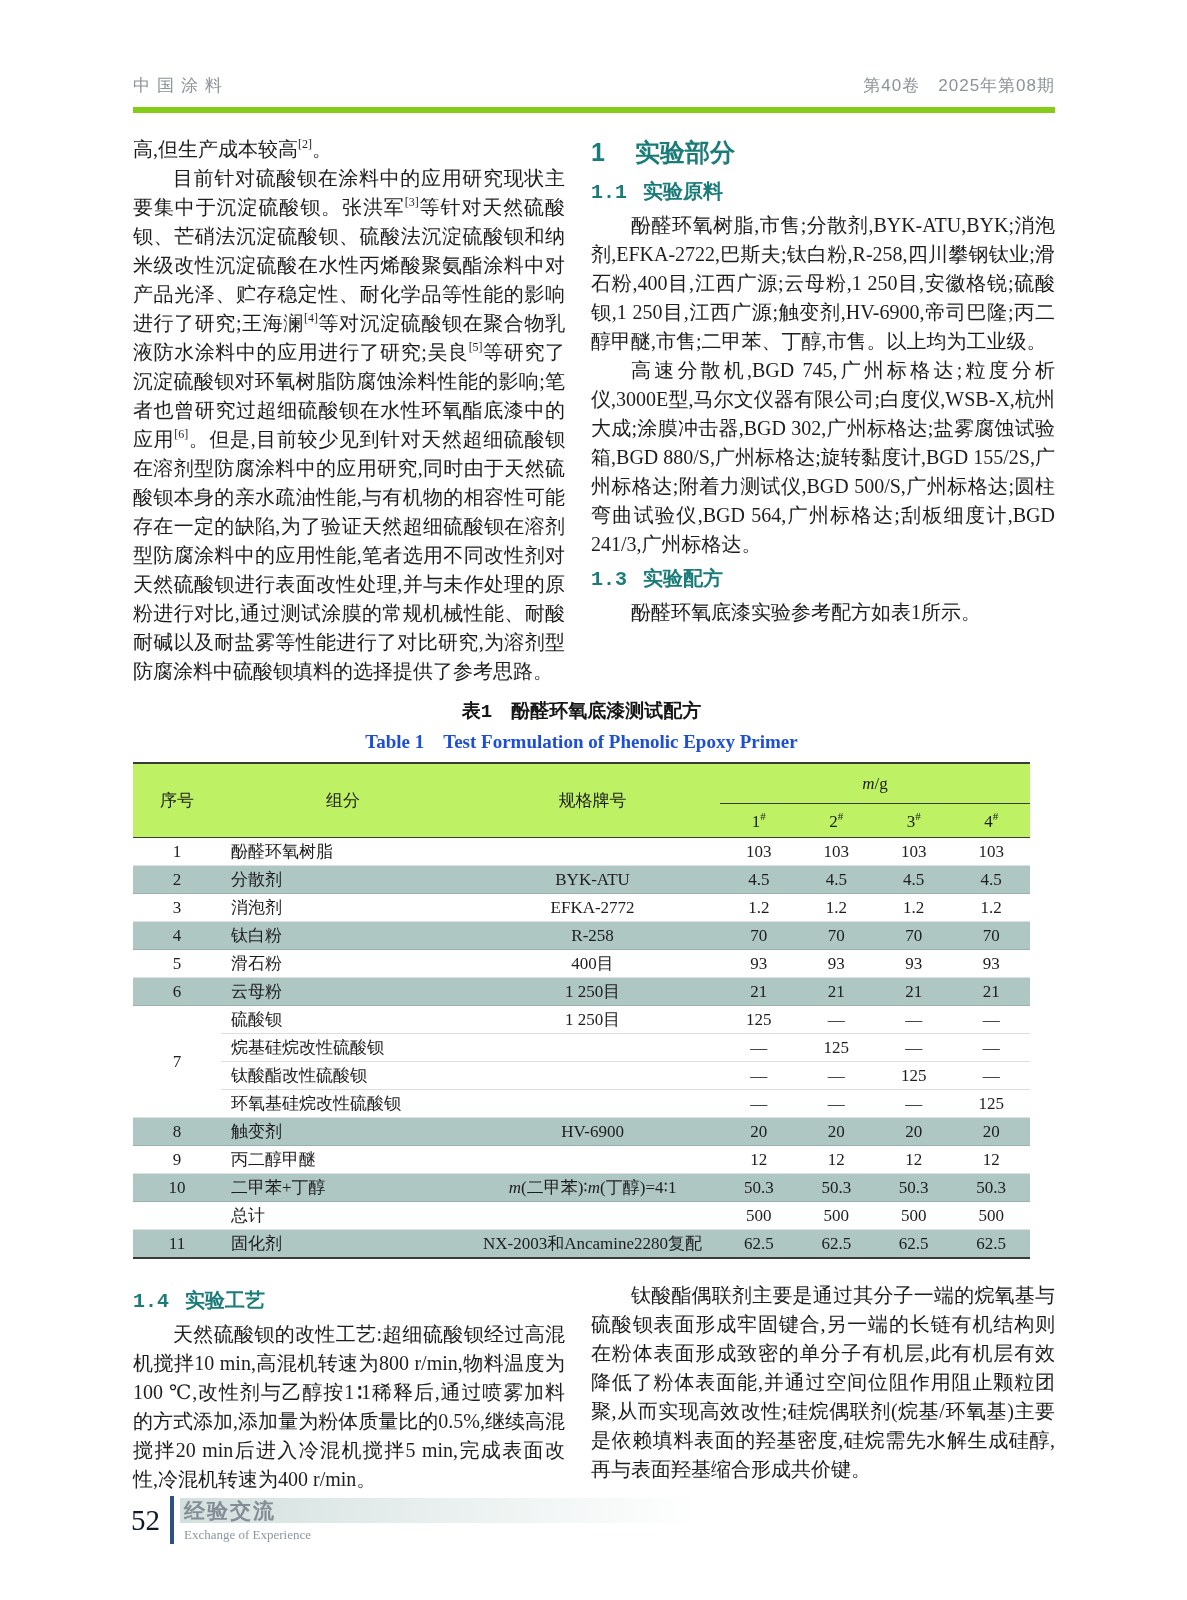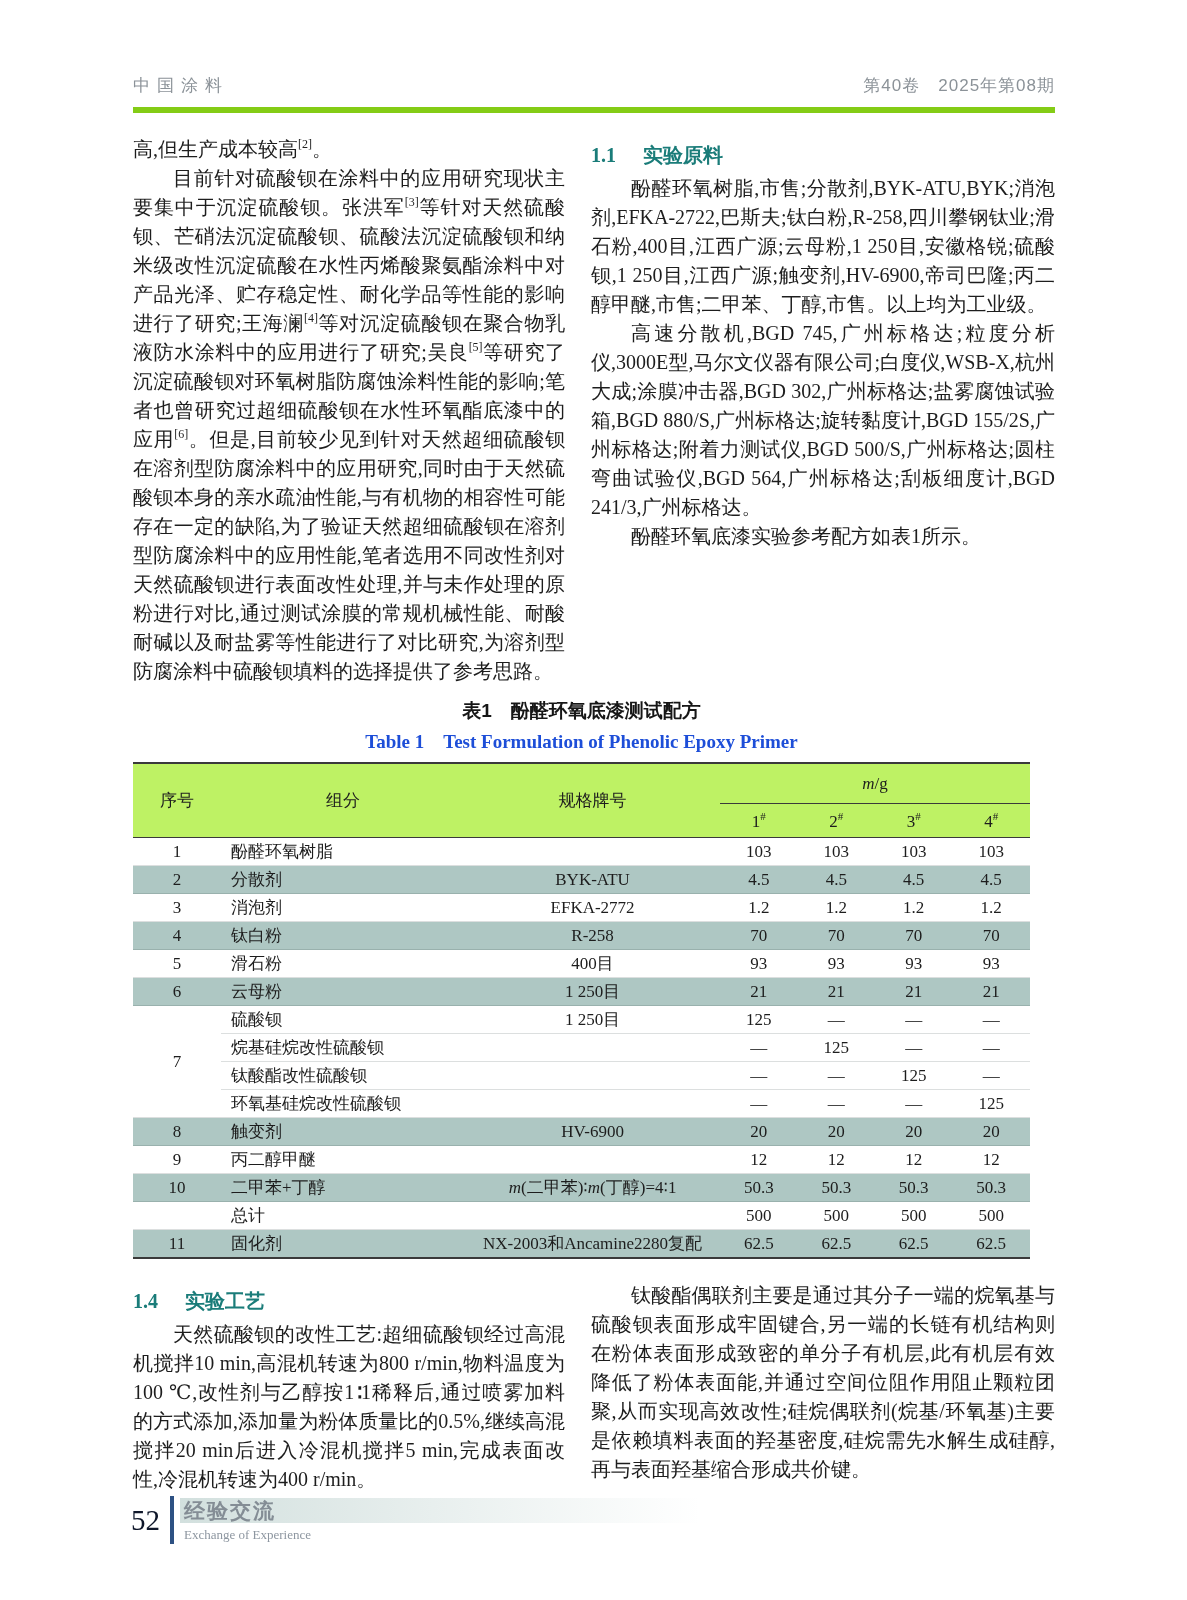--- a/index.html
+++ b/index.html
@@ -17,27 +17,27 @@
   .cols{display:flex;margin:22px 132px 0 133px;}
   .col-left{width:432px;margin-right:26px;}
   .col-right{width:464px;}
   p.body{margin:0;font-size:20px;line-height:29px;text-align:justify;text-indent:2em;}
   p.noindent{text-indent:0;}
   sup.ref{font-size:12px;line-height:0;}
 
   .h-sec1{margin:0 0 10px;font-family:"Liberation Sans","DejaVu Sans",sans-serif;
           font-size:25px;font-weight:bold;color:#1a7c79;line-height:34px;}
   .h-sec1 .num{display:inline-block;min-width:44px;}
-  .h-sec2{margin:7px 0 5px;font-family:Liberation Serif, serif;
+  .h-sec2{margin:7px 0 5px;font-family:Liberation Mono, monospace;
           font-size:20px;font-weight:bold;color:#1a7c79;line-height:27px;}
   .h-sec2 .num{display:inline-block;min-width:52px;}
 
   
   .table-block{margin:12px 132px 0 133px;}
-  .cap-zh{text-align:center;font-family:Liberation Sans, sans-serif;
+  .cap-zh{text-align:center;font-family:Liberation Mono, monospace;
           font-weight:bold;font-size:19px;color:#161616;margin:12px 0 5px;width:897px;}
   .cap-en{text-align:center;font-family:"Liberation Serif","DejaVu Serif",serif;
           font-weight:bold;font-size:19px;color:#1d4ed8;margin:0 0 7px;width:897px;}
   table.paper-table{width:897px;border-collapse:collapse;font-size:17px;
           border-top:2px solid #3a3a3a;border-bottom:2px solid #3a3a3a;}
   table.paper-table th{background:#bef264;font-weight:normal;font-size:17px;}
   th.c-no{width:90px;}  th.c-comp{width:255px;}  th.c-spec{width:262px;}
   th.c-val,td.c-val{width:72px;}
   .unit-cell{border-bottom:1px solid #3a3a3a;height:37px;font-size:18px;}
   .sample-cell{height:31px;}
@@ -70,26 +70,28 @@
     <span class="journal">中国涂料</span>
     <span class="issue">第40卷　2025年第08期</span>
   </header>
 
   <div class="cols">
     <div class="col-left">
       <p class="body noindent">高,但生产成本较高<sup class="ref">[2]</sup>。</p>
       <p class="body">目前针对硫酸钡在涂料中的应用研究现状主要集中于沉淀硫酸钡。张洪军<sup class="ref">[3]</sup>等针对天然硫酸钡、芒硝法沉淀硫酸钡、硫酸法沉淀硫酸钡和纳米级改性沉淀硫酸在水性丙烯酸聚氨酯涂料中对产品光泽、贮存稳定性、耐化学品等性能的影响进行了研究;王海澜<sup class="ref">[4]</sup>等对沉淀硫酸钡在聚合物乳液防水涂料中的应用进行了研究;吴良<sup class="ref">[5]</sup>等研究了沉淀硫酸钡对环氧树脂防腐蚀涂料性能的影响;笔者也曾研究过超细硫酸钡在水性环氧酯底漆中的应用<sup class="ref">[6]</sup>。但是,目前较少见到针对天然超细硫酸钡在溶剂型防腐涂料中的应用研究,同时由于天然硫酸钡本身的亲水疏油性能,与有机物的相容性可能存在一定的缺陷,为了验证天然超细硫酸钡在溶剂型防腐涂料中的应用性能,笔者选用不同改性剂对天然硫酸钡进行表面改性处理,并与未作处理的原粉进行对比,通过测试涂膜的常规机械性能、耐酸耐碱以及耐盐雾等性能进行了对比研究,为溶剂型防腐涂料中硫酸钡填料的选择提供了参考思路。</p>
     </div>
     <div class="col-right">
+      <h2 class="h-sec1"><span class="num">1</span><span>实验部分</span></h2>
 
       <h3 class="h-sec2"><span class="num">1.1</span><span>实验原料</span></h3>
       <p class="body">酚醛环氧树脂,市售;分散剂,BYK-ATU,BYK;消泡剂,EFKA-2722,巴斯夫;钛白粉,R-258,四川攀钢钛业;滑石粉,400目,江西广源;云母粉,1 250目,安徽格锐;硫酸钡,1 250目,江西广源;触变剂,HV-6900,帝司巴隆;丙二醇甲醚,市售;二甲苯、丁醇,市售。以上均为工业级。</p>
 
       <p class="body">高速分散机,BGD 745,广州标格达;粒度分析仪,3000E型,马尔文仪器有限公司;白度仪,WSB-X,杭州大成;涂膜冲击器,BGD 302,广州标格达;盐雾腐蚀试验箱,BGD 880/S,广州标格达;旋转黏度计,BGD 155/2S,广州标格达;附着力测试仪,BGD 500/S,广州标格达;圆柱弯曲试验仪,BGD 564,广州标格达;刮板细度计,BGD 241/3,广州标格达。</p>
 
+      <h3 class="h-sec2"><span class="num">1.3</span><span>实验配方</span></h3>
       <p class="body">酚醛环氧底漆实验参考配方如表1所示。</p>
     </div>
   </div>
 
   <section class="table-block">
     <div class="cap-zh">表1　酚醛环氧底漆测试配方</div>
     <div class="cap-en">Table 1　Test Formulation of Phenolic Epoxy Primer</div>
     <table class="paper-table">
       <thead>
         <tr>

